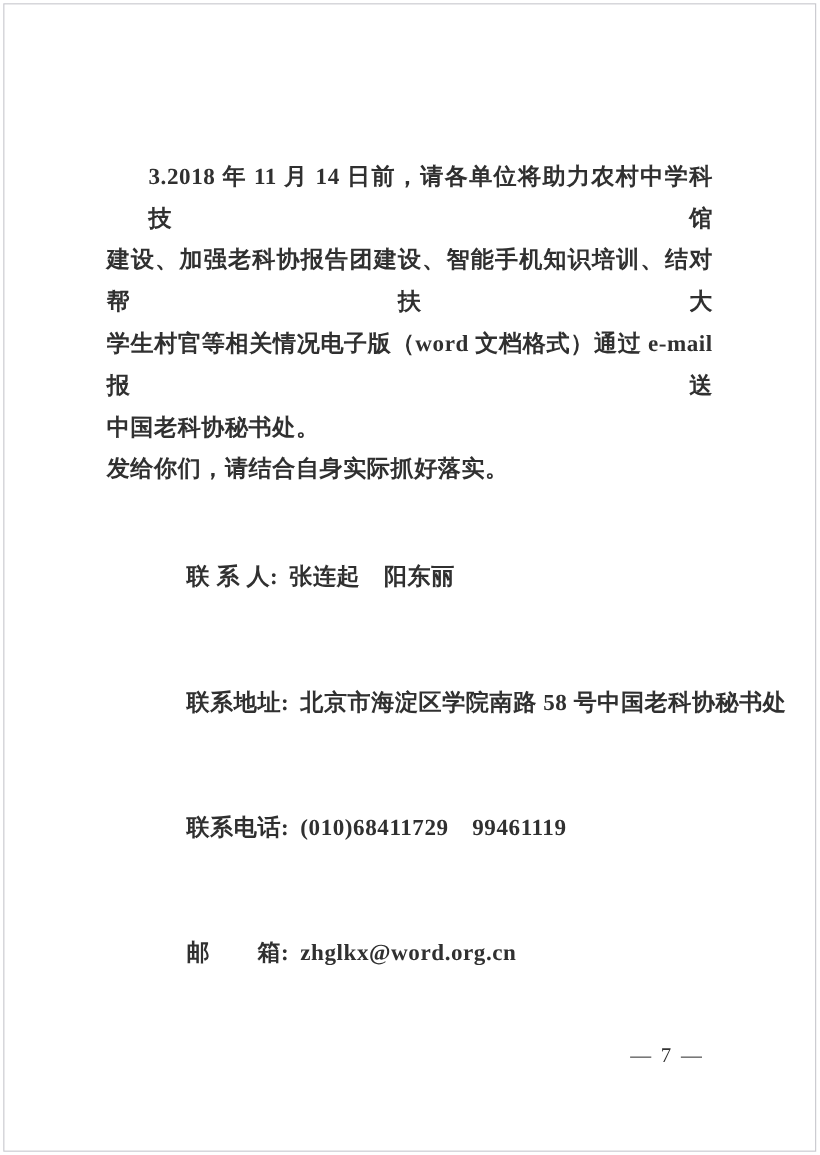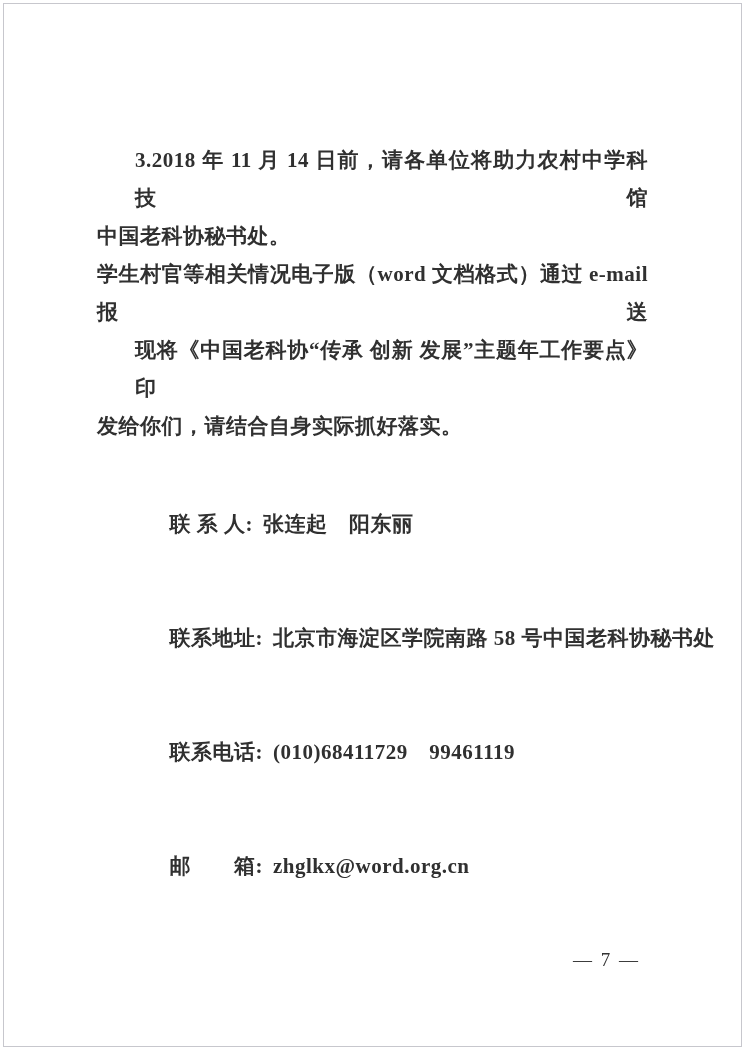--- a/index.html
+++ b/index.html
@@ -64,26 +64,26 @@
 </style>
 </head>
 <body>
 
 <div class="page-frame"></div>
 
 <div class="content">
 
   <div>
     <div class="line jline indent">3.2018 年 11 月 14 日前，请各单位将助力农村中学科技馆</div>
+    <div class="line jline">建设、加强老科协报告团建设、智能手机知识培训、结对帮扶大</div>
+    <div class="line jline">学生村官等相关情况电子版（word 文档格式）通过 e-mail 报送</div>
     <div class="line">中国老科协秘书处。</div>
-    <div class="line jline">学生村官等相关情况电子版（word 文档格式）通过 e-mail 报送</div>
   </div>
 
   <div>
-    <div class="line jline indent">现将《中国老科协“传承 创新 发展”主题年工作要点》印</div>
     <div class="line">发给你们，请结合自身实际抓好落实。</div>
   </div>
 
   <div class="contact-block">
     <div class="contact-row">
       <span class="contact-label">联 系 人:</span><span>张连起　阳东丽</span>
     </div>
     <div class="contact-row">
       <span class="contact-label">联系地址:</span><span>北京市海淀区学院南路 58 号中国老科协秘书处</span>
     </div>

